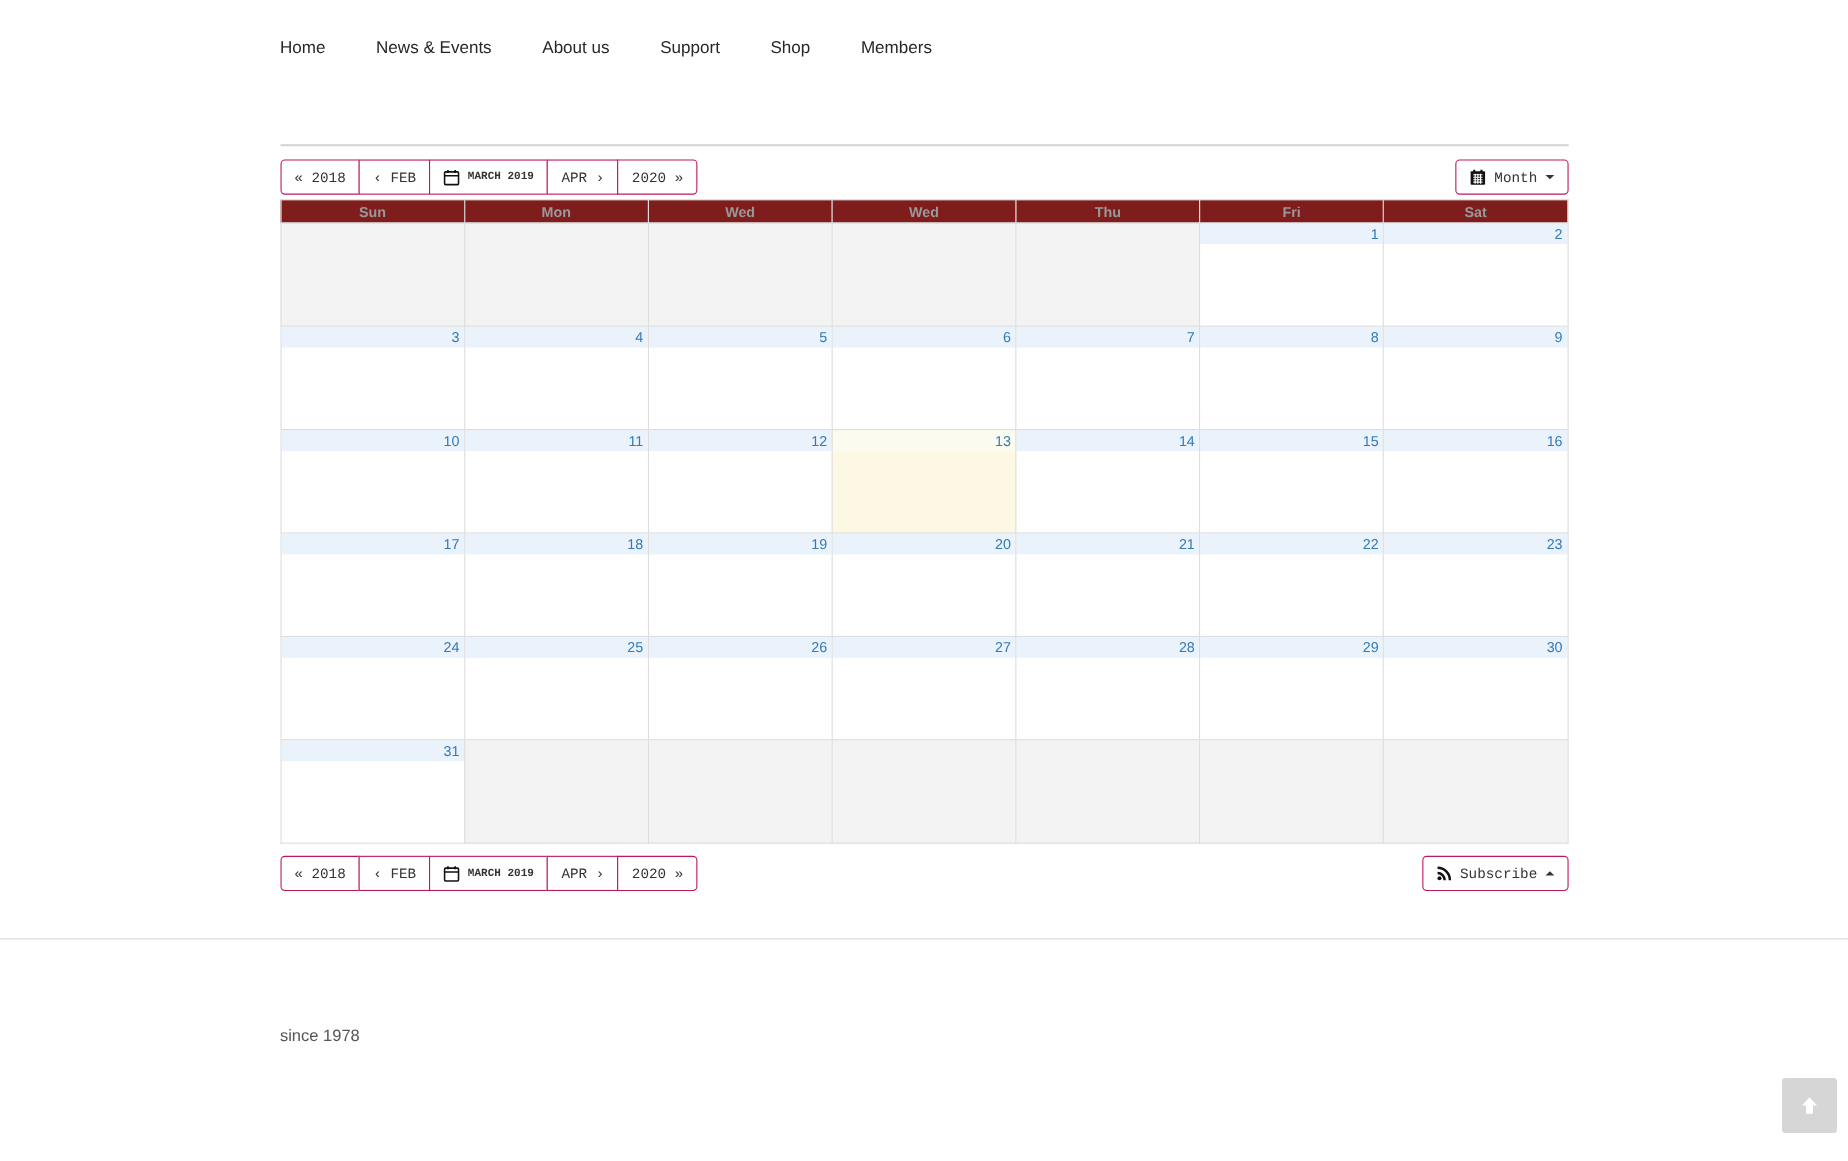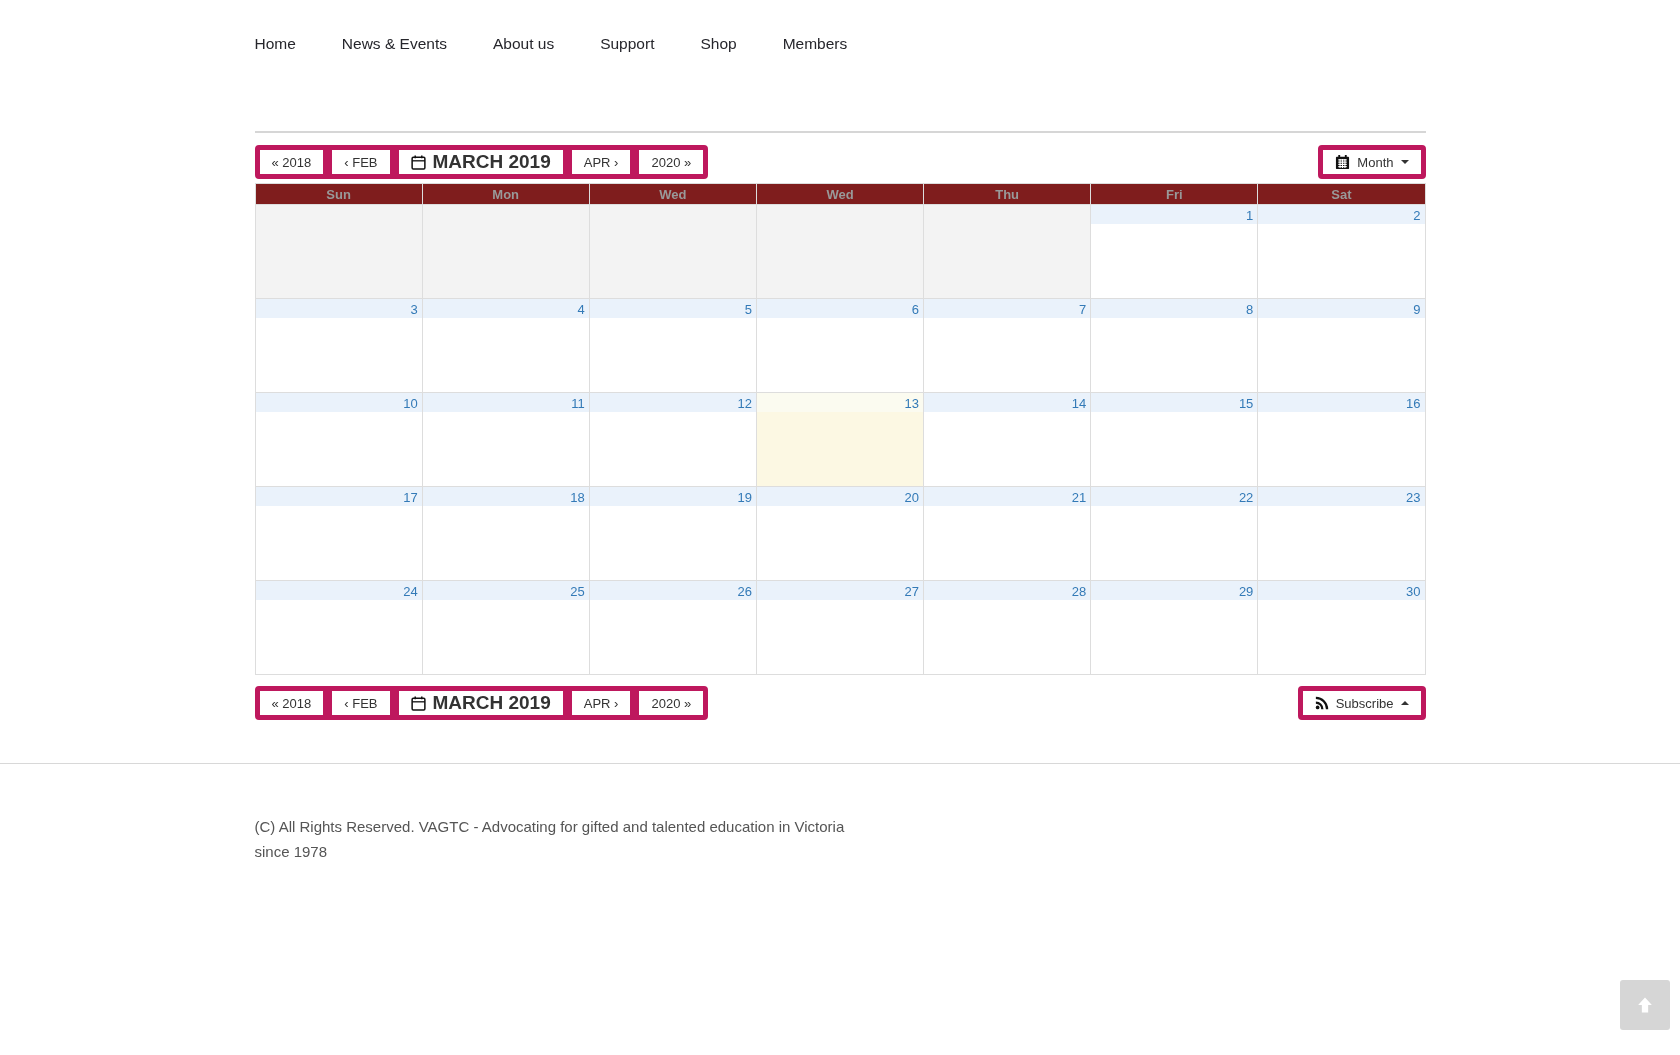--- a/index.html
+++ b/index.html
@@ -21,26 +21,26 @@
   .main-nav { display:flex; gap:46px; padding-top:15px; }
   .nav-item { font-size:15.5px; color:#26262c; cursor:pointer; white-space:nowrap; }
 
   
   .calendar-section { border-top:2px solid #d6d6d6; margin-top:78px; padding-top:12px; }
   .fc-toolbar { display:flex; justify-content:space-between; align-items:flex-start; margin-bottom:4px; }
   .fc-toolbar.bottom { margin-top:11px; margin-bottom:0; }
   .btn-group { display:inline-flex; }
   .btn {
     display:inline-flex; align-items:center; gap:7px; height:32px; padding:12px 12px;
-    background:#fff; border:5px solid #be185d; color:#333; font-size:13px;
-    font-family:Liberation Sans, sans-serif; cursor:pointer; margin-left:-1px; white-space:nowrap;
+    background:#fff; border:1px solid #be185d; color:#333; font-size:13px;
+    font-family:Liberation Mono, monospace; cursor:pointer; margin-left:-1px; white-space:nowrap;
   }
   .btn-group .btn:first-child { border-top-left-radius:4px; border-bottom-left-radius:4px; margin-left:0; }
   .btn-group .btn:last-child { border-top-right-radius:4px; border-bottom-right-radius:4px; }
-  .btn-title-text { font-weight:bold; font-size:19px; }
+  .btn-title-text { font-weight:bold; font-size:10px; }
   .btn-single { border-radius:4px; margin-left:0;justify-content:flex-end; }
   .caret-down { width:0; height:0; border-left:4px solid transparent; border-right:4px solid transparent; border-top:4px solid #333; }
   .caret-up   { width:0; height:0; border-left:4px solid transparent; border-right:4px solid transparent; border-bottom:4px solid #333; }
 
   table.fc-grid { width:100%; border-collapse:collapse; table-layout:fixed; }
   .fc-grid th {
     border:1px solid #ddd; background:#7f1d1d; height:21px;
     font-size:13px; color:#999; font-weight:bold; text-align:center; padding:0;
   }
   .fc-grid td { border:1px solid #ddd; height:94px; padding:0; vertical-align:top; background:#fff; }
@@ -221,20 +221,31 @@
             </td>
             <td>
               <div class="daystrip"><span class="daynum">28</span></div>
             </td>
             <td>
               <div class="daystrip"><span class="daynum">29</span></div>
             </td>
             <td>
               <div class="daystrip"><span class="daynum">30</span></div>
             </td>
+          </tr>
+          <tr>
+            <td>
+              <div class="daystrip"><span class="daynum">31</span></div>
+            </td>
+            <td class="out"></td>
+            <td class="out"></td>
+            <td class="out"></td>
+            <td class="out"></td>
+            <td class="out"></td>
+            <td class="out"></td>
           </tr>
         </tbody>
     </table>
 
     <div class="fc-toolbar bottom">
       <div class="btn-group">
         <button class="btn">« 2018</button>
         <button class="btn">‹ FEB</button>
         <button class="btn">
           <span class="icon">
@@ -260,21 +271,21 @@
         <span>Subscribe</span>
         <span class="caret-up"></span>
       </button>
     </div>
   </div>
 </div>
 
 <div class="footer-divider"></div>
 <div class="container site-footer">
   <p class="copyright">
-    <span>(C) All Rights Reserved. VAGTC - Advocating for gifted and talented education in Victoria</span><br>
+    <br>
     <span>since 1978</span>
   </p>
 </div>
 
 <div class="back-to-top">
   <span class="icon">
     <svg width="22" height="22" viewBox="0 0 16 16">
       <path d="M8 2.5 L13 8 H10.3 V13.5 H5.7 V8 H3 Z" fill="#ffffff"></path>
     </svg>
   </span>

